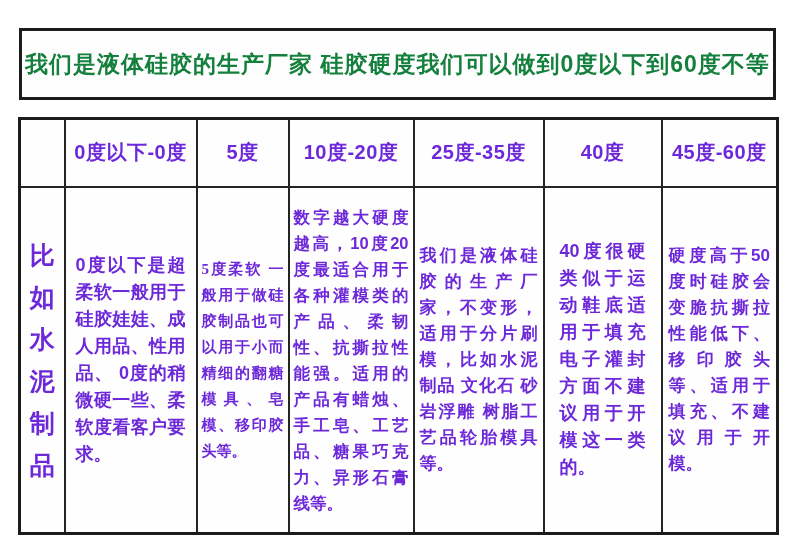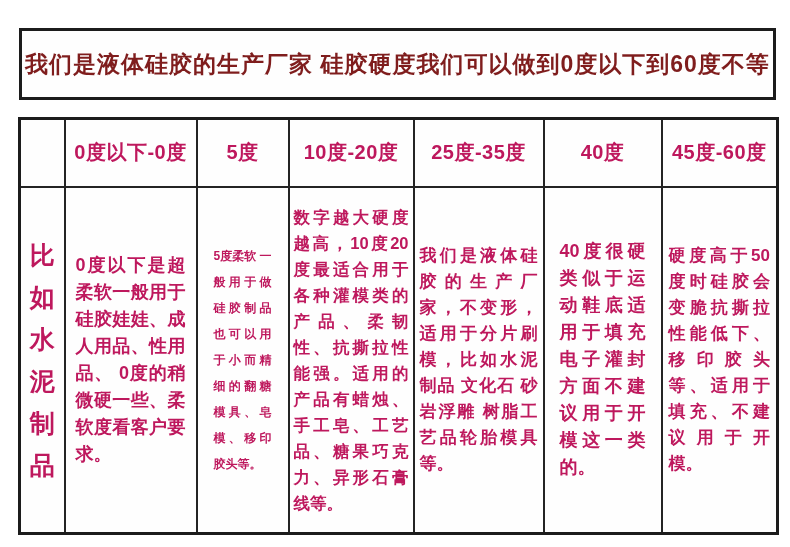--- a/index.html
+++ b/index.html
@@ -28,40 +28,40 @@
     background: #fefefe;
     display: flex;
     align-items: center;
     justify-content: center;
   }
   .banner-text {
     font-size: 23px;
     font-weight: bold;
     letter-spacing: 1px;
     white-space: nowrap;
-    color: #7f1d1d;
+    color: #15803d;
   }
 
   
   table.grid {
     position: absolute;
     left: 18px;
     top: 117px;
     width: 758px;
     height: 383px;
     border-collapse: collapse;
     table-layout: fixed;
     background: #fefefe;
     border: 3px solid #1c1c1c;
   }
   table.grid th,
   table.grid td {
     border: 2px solid #242424;
     box-sizing: border-box;
-    color: #be185d;
+    color: #6d28d9;
     margin-top: 41px;
   }
   tr.head-row {
     height: 68px;
   }
   tr.head-row th {
     font-size: 20px;
     font-weight: bold;
     text-align: center;
     vertical-align: middle;
@@ -79,21 +79,21 @@
     font-size: 25px;
     font-weight: bold;
     line-height: 42px;
     text-align: center;
     vertical-align: middle;
     word-break: break-all;
     padding: 0;
   }
   
   td.c0 { font-size: 18px;   line-height: 27px; padding: 12px 10px; }
-  td.c1 { font-size: 12px; line-height: 26px; padding: 8px 16px;  }
+  td.c1 { font-size: 15px; line-height: 26px; padding: 8px 4px; font-family: Liberation Serif, serif;  }
   td.c2 { font-size: 16.5px; line-height: 26px; padding: 16px 4px;  }
   td.c3 { font-size: 17px;   line-height: 26px; padding: 8px 5px;  }
   td.c4 { font-size: 18px;   line-height: 27px; padding: 8px 15px; }
   td.c5 { font-size: 17px;   line-height: 26px; padding: 8px 6px;  }
 </style>
 </head>
 <body>
 
 <div class="banner">
   <span class="banner-text">我们是液体硅胶的生产厂家 硅胶硬度我们可以做到0度以下到60度不等</span>

